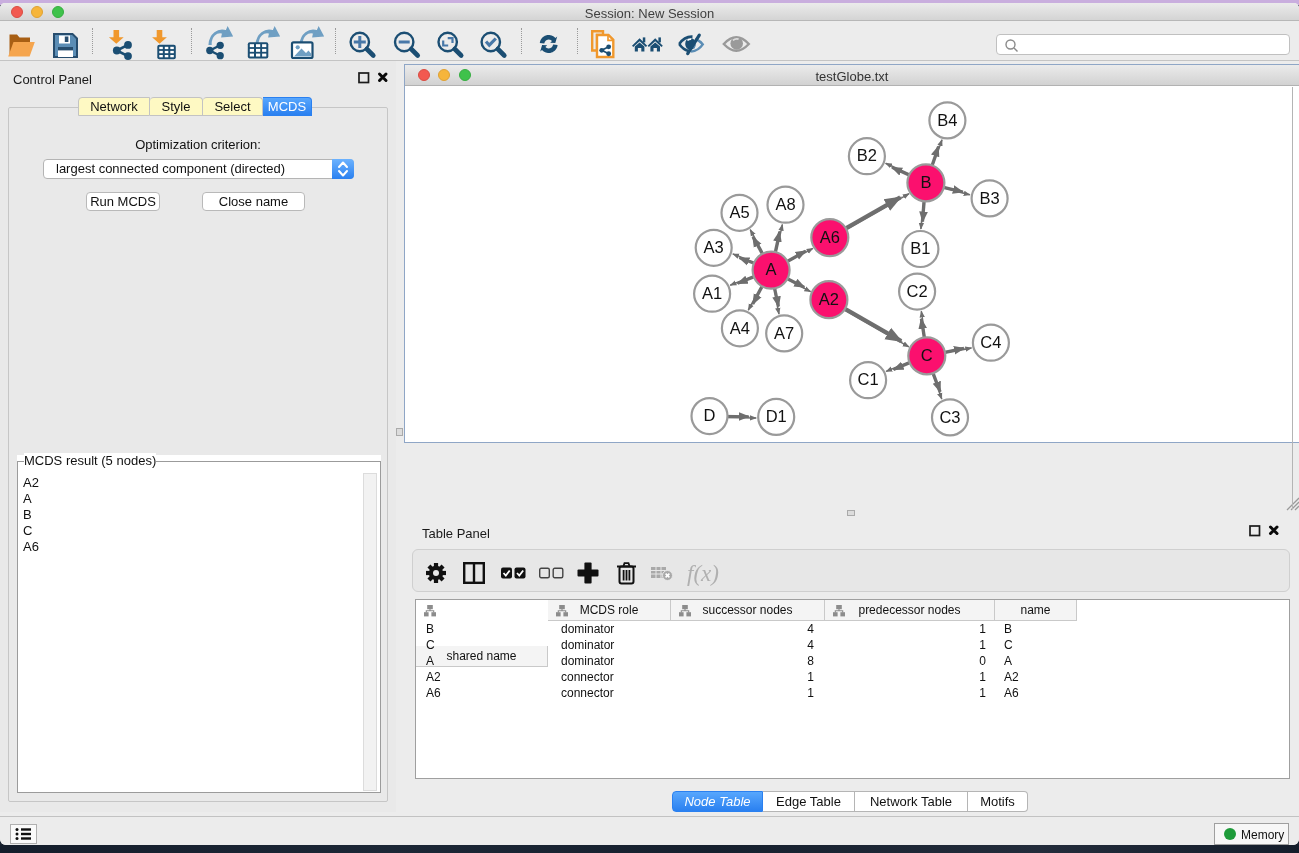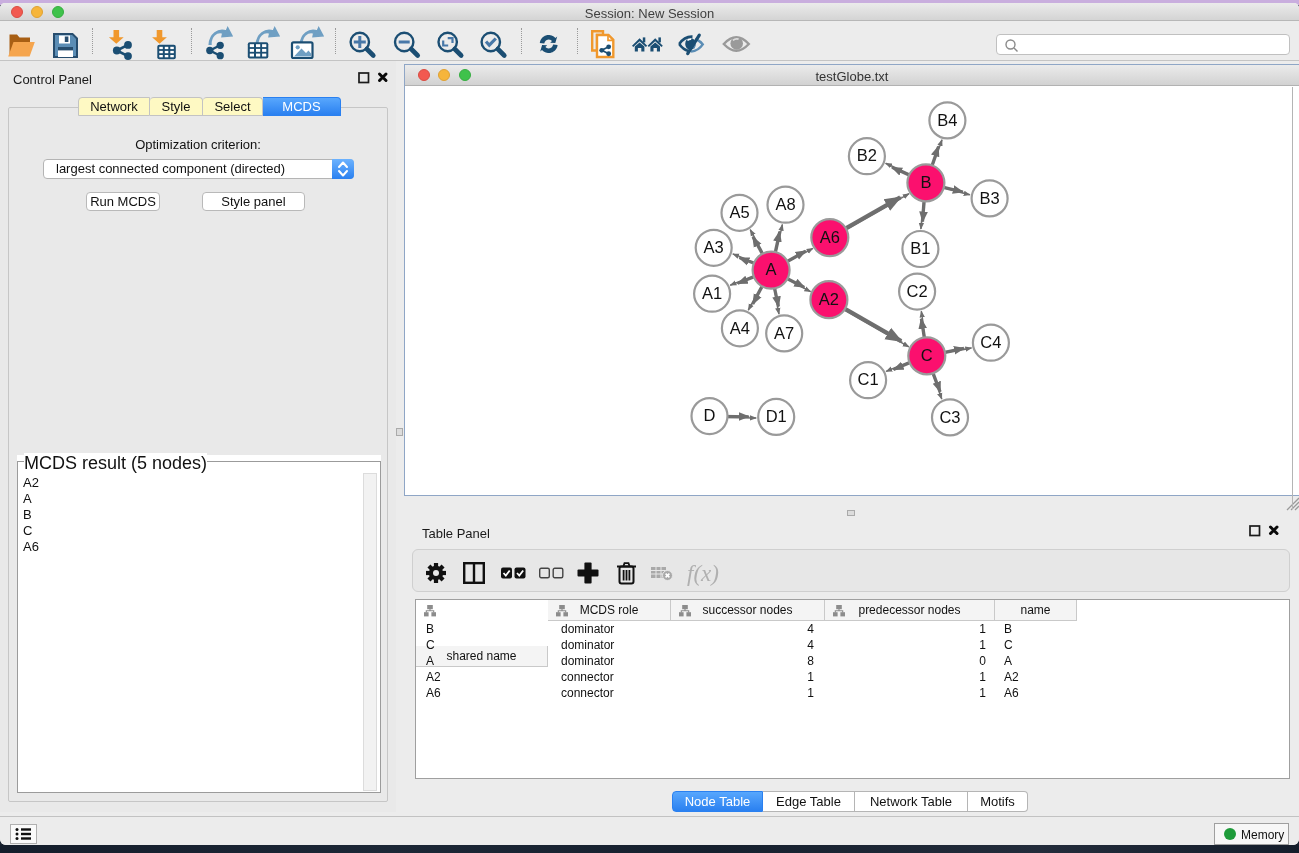--- a/index.html
+++ b/index.html
@@ -24,38 +24,38 @@
 .tab.last { border-radius:0 4px 0 0; }
 .tab.sel { background:linear-gradient(#58a7fd,#2a80f0); color:#fff; border-color:#2a80f0; }
 #cpbox { position:absolute; left:8px; top:46px; width:380px; height:695px; border:1px solid #c6c6c6; border-radius:2px; }
 #optlabel { position:absolute; left:0; width:396px; top:76px; text-align:center; font-size:13px; color:#111; }
 #dropdown { position:absolute; left:43px; top:98px; width:311px; height:20px; background:#fff; border:1px solid #b4b4b4; border-radius:4px; font-size:13px; color:#111; line-height:18px; padding-left:12px; }
 #dropdown .step { position:absolute; right:-1px; top:-1px; width:22px; height:20px; border-radius:0 4px 4px 0; background:linear-gradient(#6cb2fe,#2a80f0); }
 .btn { position:absolute; height:19px; background:#fff; border:1px solid #b9b9b9; border-radius:4px; font-size:13px; color:#111; text-align:center; line-height:17px; }
 
 #mcdswhite { position:absolute; left:17px; top:394px; width:364px; height:338px; background:#fff; }
 #mcdsbox { position:absolute; left:17px; top:400px; width:364px; height:332px; border:1px solid #9b9b9b; }
-#mcdslegend { position:absolute; left:22px; top:392px; font-size:18px; color:#111; padding:0 2px; z-index:3; }
+#mcdslegend { position:absolute; left:22px; top:392px; font-size:13px; color:#111; padding:0 2px; z-index:3; }
 #mcdslegend i { font-style:normal; background:#fff; }
 .mcdsitem { position:absolute; left:22px; font-size:13px; color:#111; }
 #mscroll { position:absolute; right:3px; top:11px; width:14px; height:318px; background:#f2f2f2; border:1px solid #dcdcdc; }
 
-#netwin { position:absolute; left:404px; top:61px; width:895px; height:432px; background:#fff; border:1px solid #8fa6c6; border-right:none; }
+#netwin { position:absolute; left:404px; top:61px; width:895px; height:379px; background:#fff; border:1px solid #8fa6c6; border-right:none; }
 #nettitle { position:absolute; left:0; top:0; width:100%; height:21px; background:linear-gradient(#ebebeb,#d2d2d2); border-bottom:1px solid #b2b2b2; }
 #nettitle .title { position:absolute; left:0; right:0; top:4px; text-align:center; font-size:13px; color:#333; }
 
 #tpanel { position:absolute; left:404px; top:509px; width:895px; height:300px; background:#ececec; }
 #tpanel .hdr { position:absolute; left:18px; top:14px; font-size:13px; color:#1a1a1a; }
 #ttoolbar { position:absolute; left:8px; top:37px; width:878px; height:43px; background:#e7e7e7; border:1px solid #cfcfcf; border-radius:6px; }
 #ttable { position:absolute; left:11px; top:87px; width:875px; height:180px; background:#fff; border:1px solid #9f9f9f; }
 .thead { position:absolute; top:0; height:21px; background:#f4f4f4; border-right:1px solid #c9c9c9; border-bottom:1px solid #c9c9c9; font-size:12px; color:#111; text-align:center; line-height:21px; }
 .tcell { position:absolute; font-size:12px; color:#111; height:16px; line-height:16px; }
 
 .btab { position:absolute; top:279px; height:21px; border:1px solid #b5b5b5; border-left:none; background:#fff; font-size:13px; color:#111; text-align:center; line-height:19px; }
-.btab.first { border-left:1px solid #b5b5b5; border-radius:4px 0 0 4px; }
+.btab.first { border-left:1px solid #b5b5b5; border-radius:4px 0 0 4px;font-style:italic; }
 .btab.last { border-radius:0 4px 4px 0; }
 .btab.sel { background:linear-gradient(#58a7fd,#2a80f0); color:#fff; border-color:#2a80f0; }
 
 #statusbar { position:absolute; left:0; top:813px; width:1299px; height:29px; background:#ececec; border-top:1px solid #c2c2c2;padding-left:45px; }
 #listbtn { position:absolute; left:10px; top:7px; width:27px; height:20px; background:#fafafa; border:1px solid #b0b0b0; }
 #membtn { position:absolute; right:10px; top:6px; width:75px; height:22px; background:#f7f7f7; border:1px solid #9f9f9f; font-size:12px; color:#111; }
 </style>
 </head>
 <body>
 <div id="topstrip" style="position:absolute;left:0;top:0;width:1299px;height:5px;background:#c9aede;"></div>
@@ -225,34 +225,34 @@
   <div id="cpanel">
     <div class="hdr">Control Panel</div>
     <svg width="36" height="14" style="position:absolute;left:356px;top:10px" viewBox="0 0 36 14">
       <rect x="3" y="2" width="9.5" height="9.5" fill="none" stroke="#1a1a1a" stroke-width="1.7"></rect>
       <path d="M23.5 3 L30 9.5 M30 3 L23.5 9.5" stroke="#0a0a0a" stroke-width="3" stroke-linecap="round"></path>
     </svg>
     <div class="tabrow" style="left:78px; top:36px;">
       <div class="tab first" style="width:72px">Network</div>
       <div class="tab" style="width:53px">Style</div>
       <div class="tab" style="width:60px">Select</div>
-      <div class="tab sel last" style="width:78px">MCDS</div>
+      <div class="tab sel last" style="width:49px">MCDS</div>
     </div>
     <div id="cpbox"></div>
     <div id="dropdown">largest connected component (directed)
       <div class="step">
         <svg width="22" height="20" viewBox="0 0 22 20" style="position:absolute;left:0;top:0">
           <path d="M7 8 L11 3.5 L15 8" fill="none" stroke="#fff" stroke-width="2" stroke-linecap="round" stroke-linejoin="round"></path>
           <path d="M7 12 L11 16.5 L15 12" fill="none" stroke="#fff" stroke-width="2" stroke-linecap="round" stroke-linejoin="round"></path>
         </svg>
       </div>
     </div>
     <div id="optlabel">Optimization criterion:</div>
     <div class="btn" style="left:86px; top:131px; width:74px;">Run MCDS</div>
-    <div class="btn" style="left:202px; top:131px; width:103px;">Style panel</div>
+    <div class="btn" style="left:202px; top:131px; width:103px;">Close name</div>
     <div id="mcdswhite"></div>
     <div id="mcdsbox">
       <div class="mcdsitem" style="top:13px; left:5px;">A2</div>
       <div class="mcdsitem" style="top:29px; left:5px;">A</div>
       <div class="mcdsitem" style="top:45px; left:5px;">B</div>
       <div class="mcdsitem" style="top:61px; left:5px;">C</div>
       <div class="mcdsitem" style="top:77px; left:5px;">A6</div>
       <div id="mscroll"></div>
     </div>
     <div id="mcdslegend"><i>MCDS result (5 nodes)</i></div>

